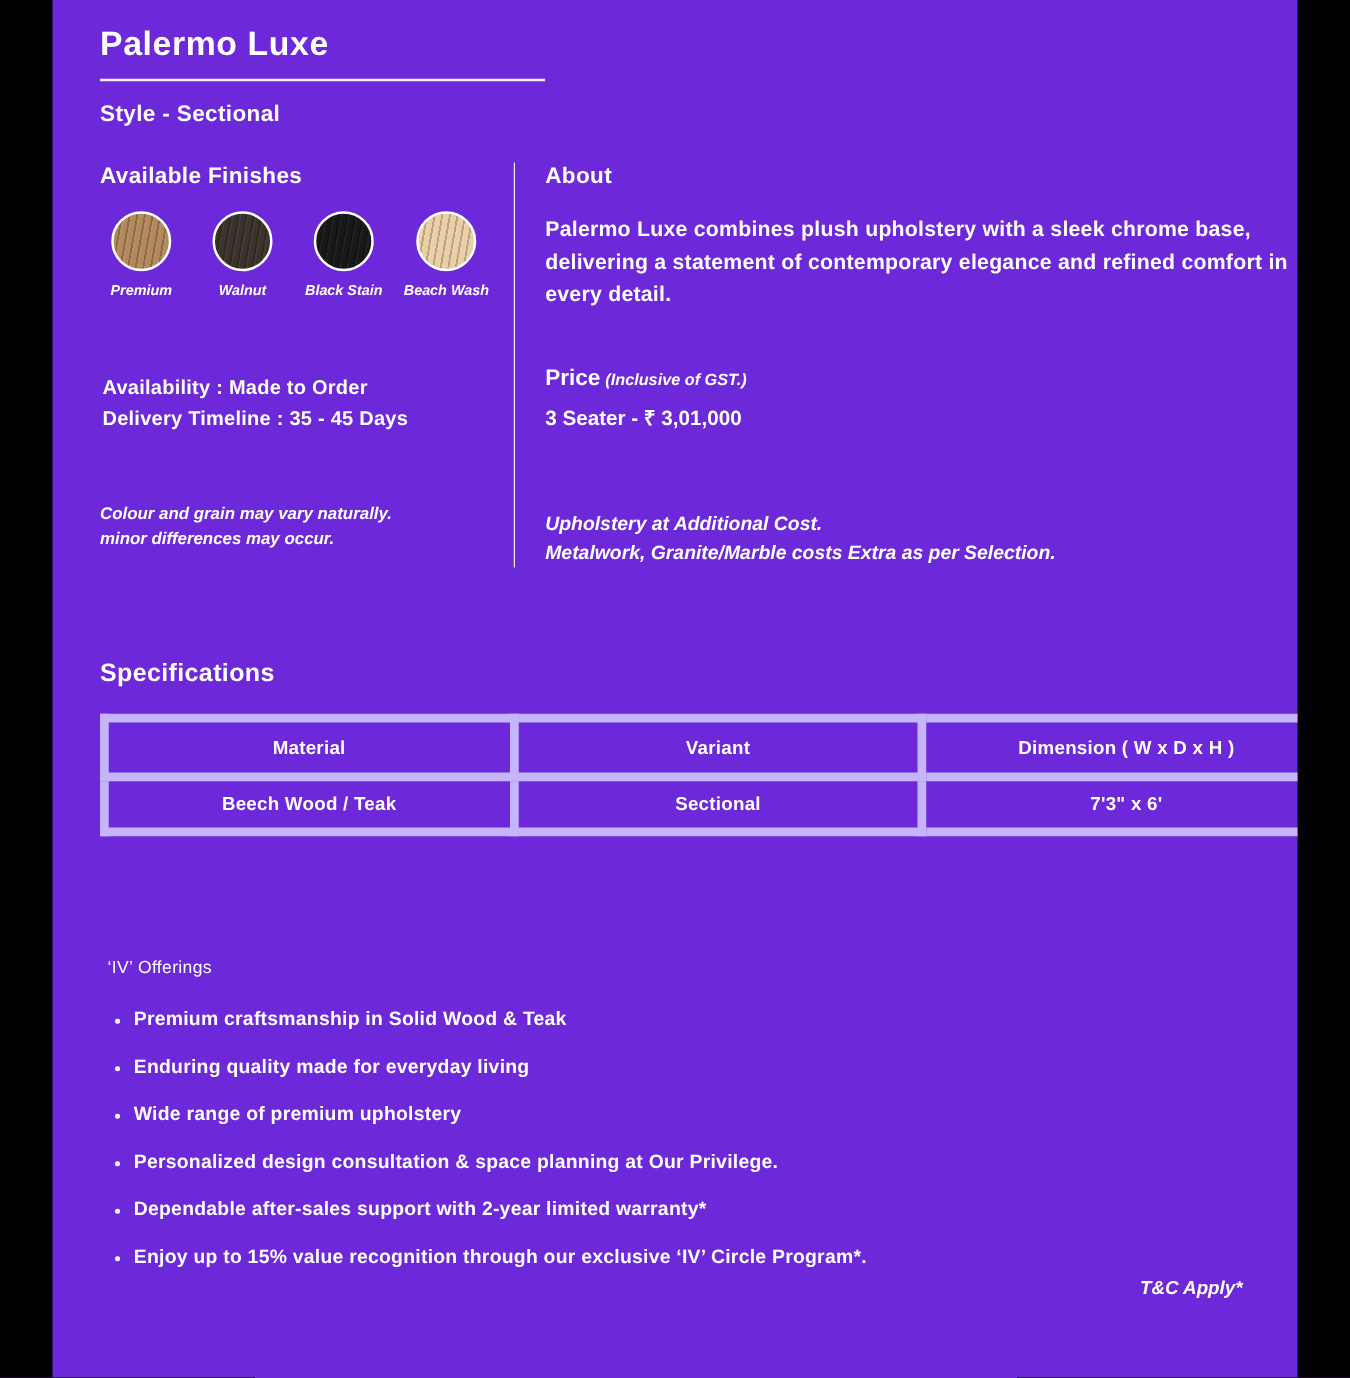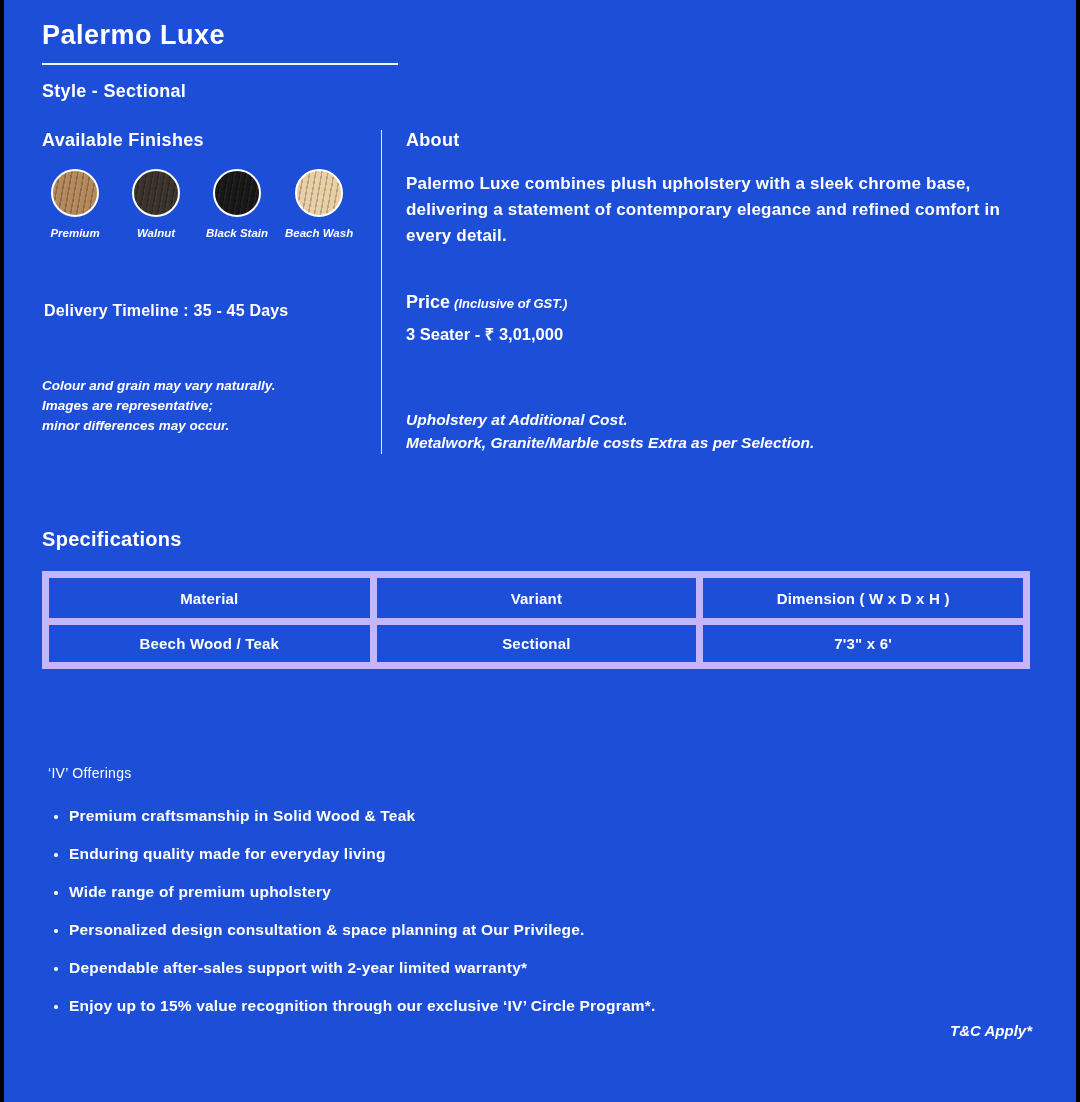--- a/index.html
+++ b/index.html
@@ -1,22 +1,22 @@
 <!DOCTYPE html>
 <html><head>
 <meta charset="utf-8">
 <style>
   * { margin: 0; padding: 0; box-sizing: border-box; }
   html, body { background: #000; }
   .page {
     position: relative;
-    width: 1072px;
+    width: 996px;
     height: 1102px;
     margin: 0 auto;
-    background: #1d4ed8;
+    background: #6d28d9;
     color: #ffffff;
     font-family: "Liberation Sans", sans-serif;
     overflow: hidden;
   }
   
   .header { padding: 20px 0 0 38px; }
   .page-title { font-size: 27px; font-weight: 700; letter-spacing: 0.5px; }
   .title-underline { width: 356px; height: 2px; background: #f2f2f2; margin-top: 12px; }
   .style-subtitle { font-size: 18px; font-weight: 700; margin-top: 16px; letter-spacing: 0.3px; }
 
@@ -123,26 +123,26 @@
           <span class="swatch-circle" style="background-color: rgb(24, 24, 24);"></span>
           <span class="swatch-label">Black Stain</span>
         </div>
         <div class="swatch">
           <span class="swatch-circle" style="background-color: rgb(234, 207, 166);"></span>
           <span class="swatch-label">Beach Wash</span>
         </div>
       </div>
 
       <div class="availability-block">
+        <p>Availability : Made to Order</p>
         <p>Delivery Timeline : 35 - 45 Days</p>
       </div>
 
       <div class="disclaimer-block">
         <p>Colour and grain may vary naturally.</p>
-        <p>Images are representative;</p>
         <p>minor differences may occur.</p>
       </div>
     </div>
 
     <div class="col-divider"></div>
 
     <div class="col-right">
       <h3 class="section-heading">About</h3>
       <p class="about-desc">Palermo Luxe combines plush upholstery with a sleek chrome base, delivering a statement of contemporary elegance and refined comfort in every detail.</p>
 

